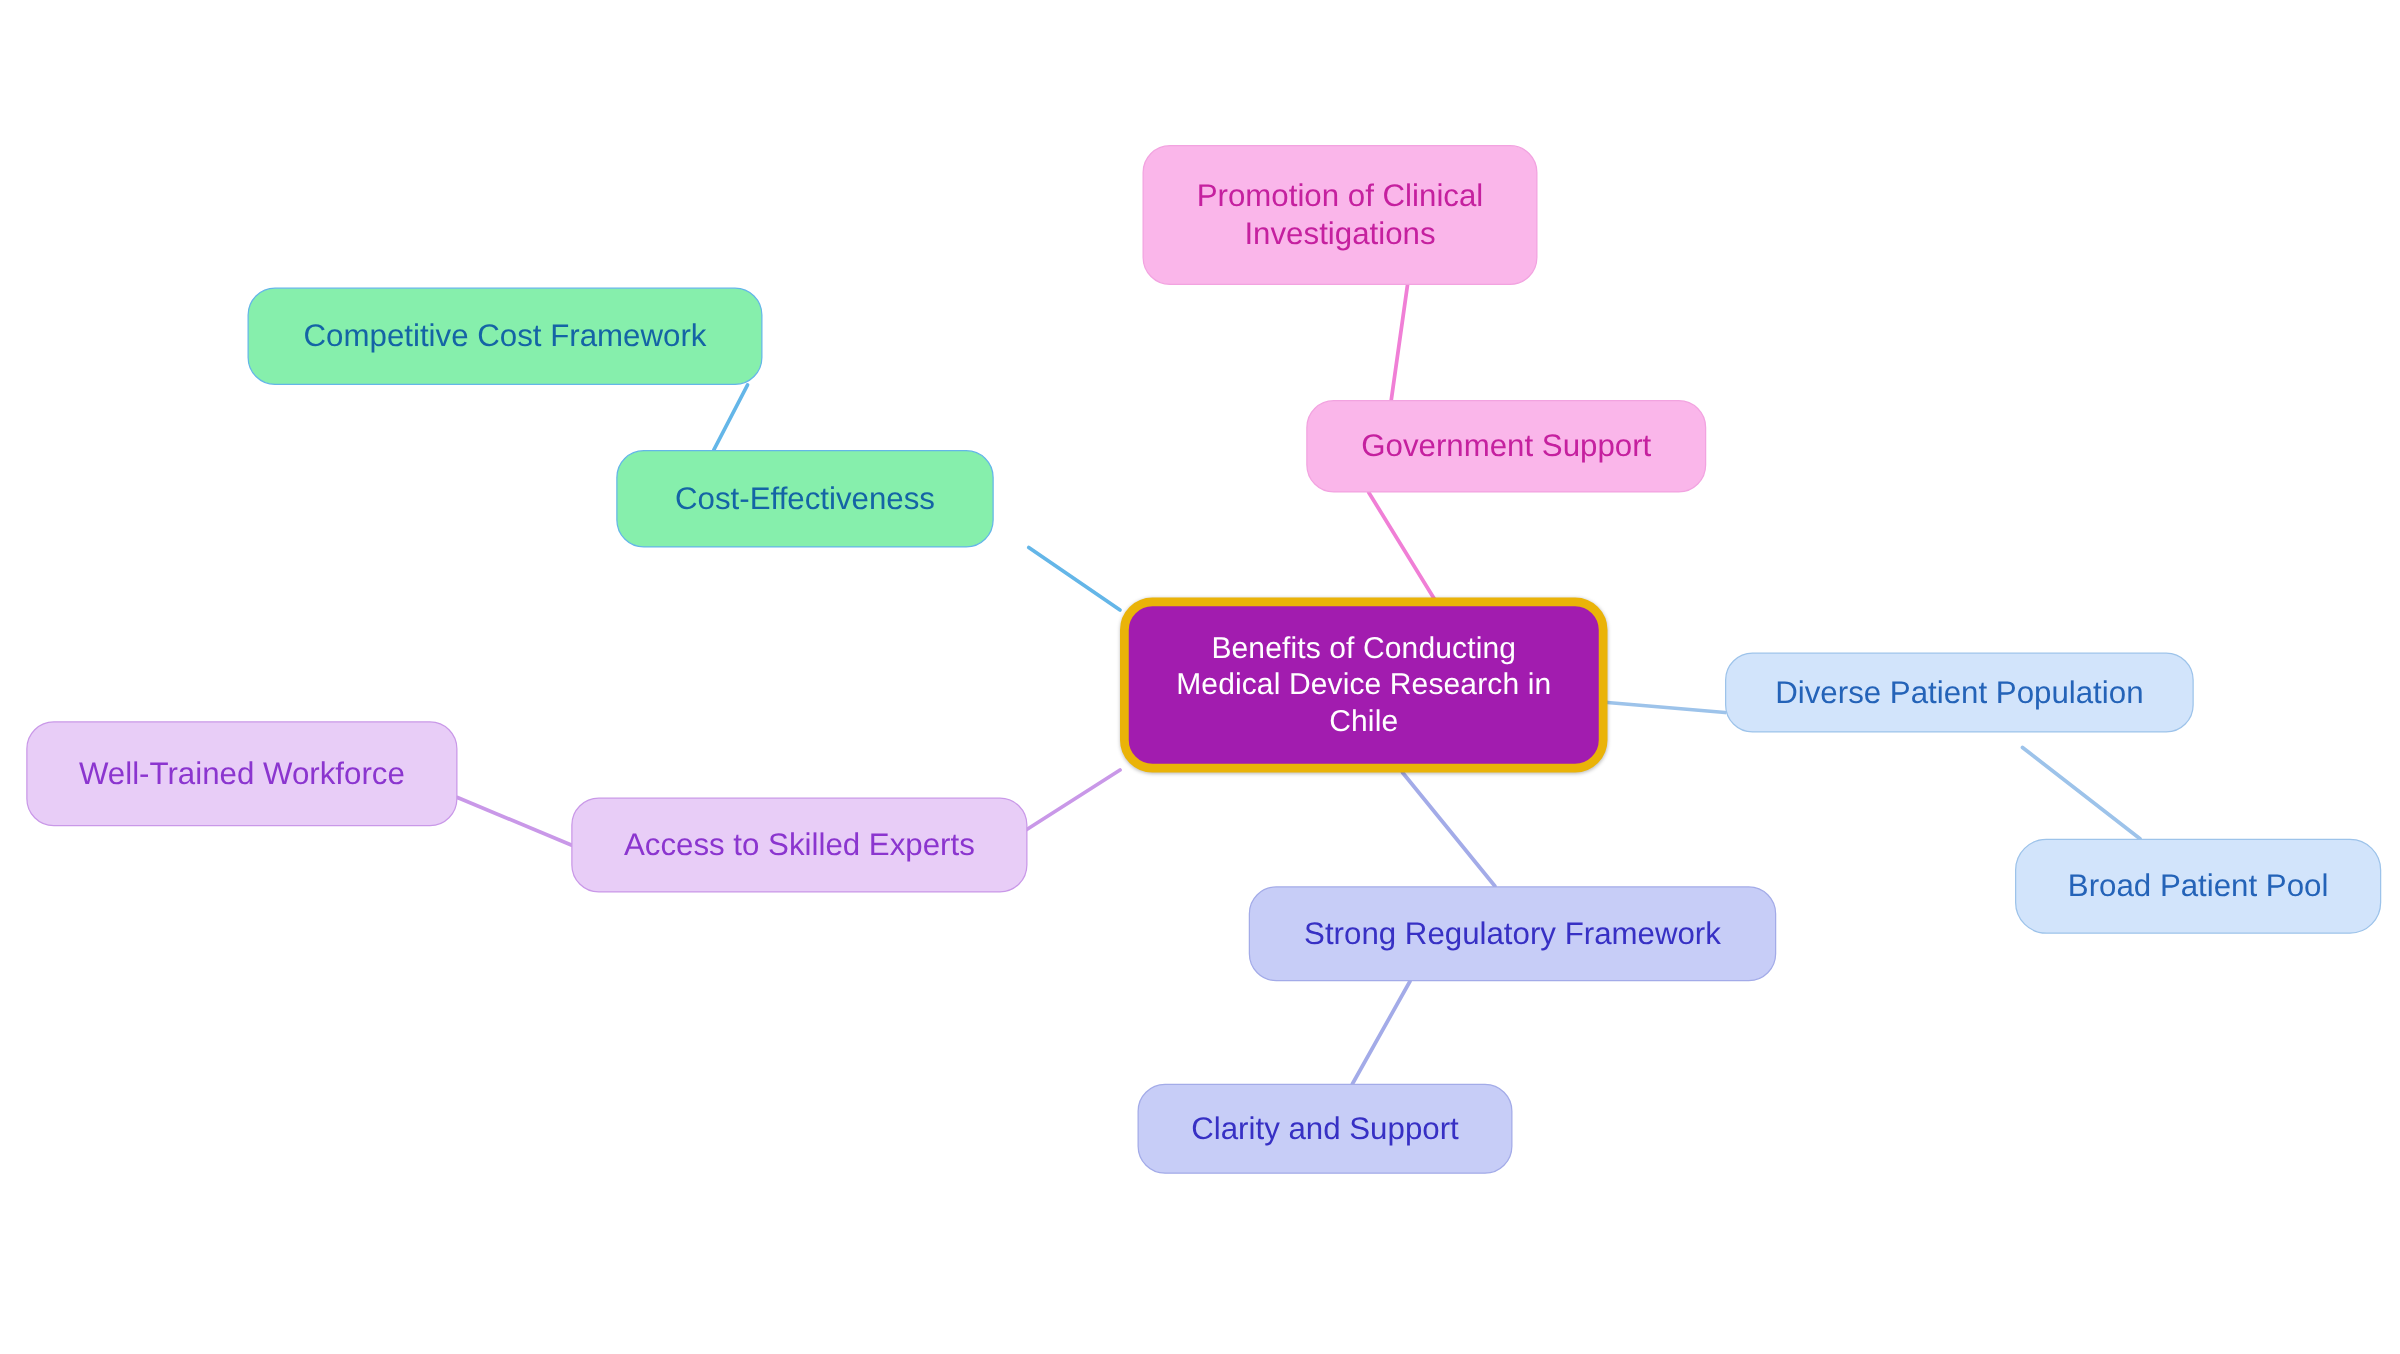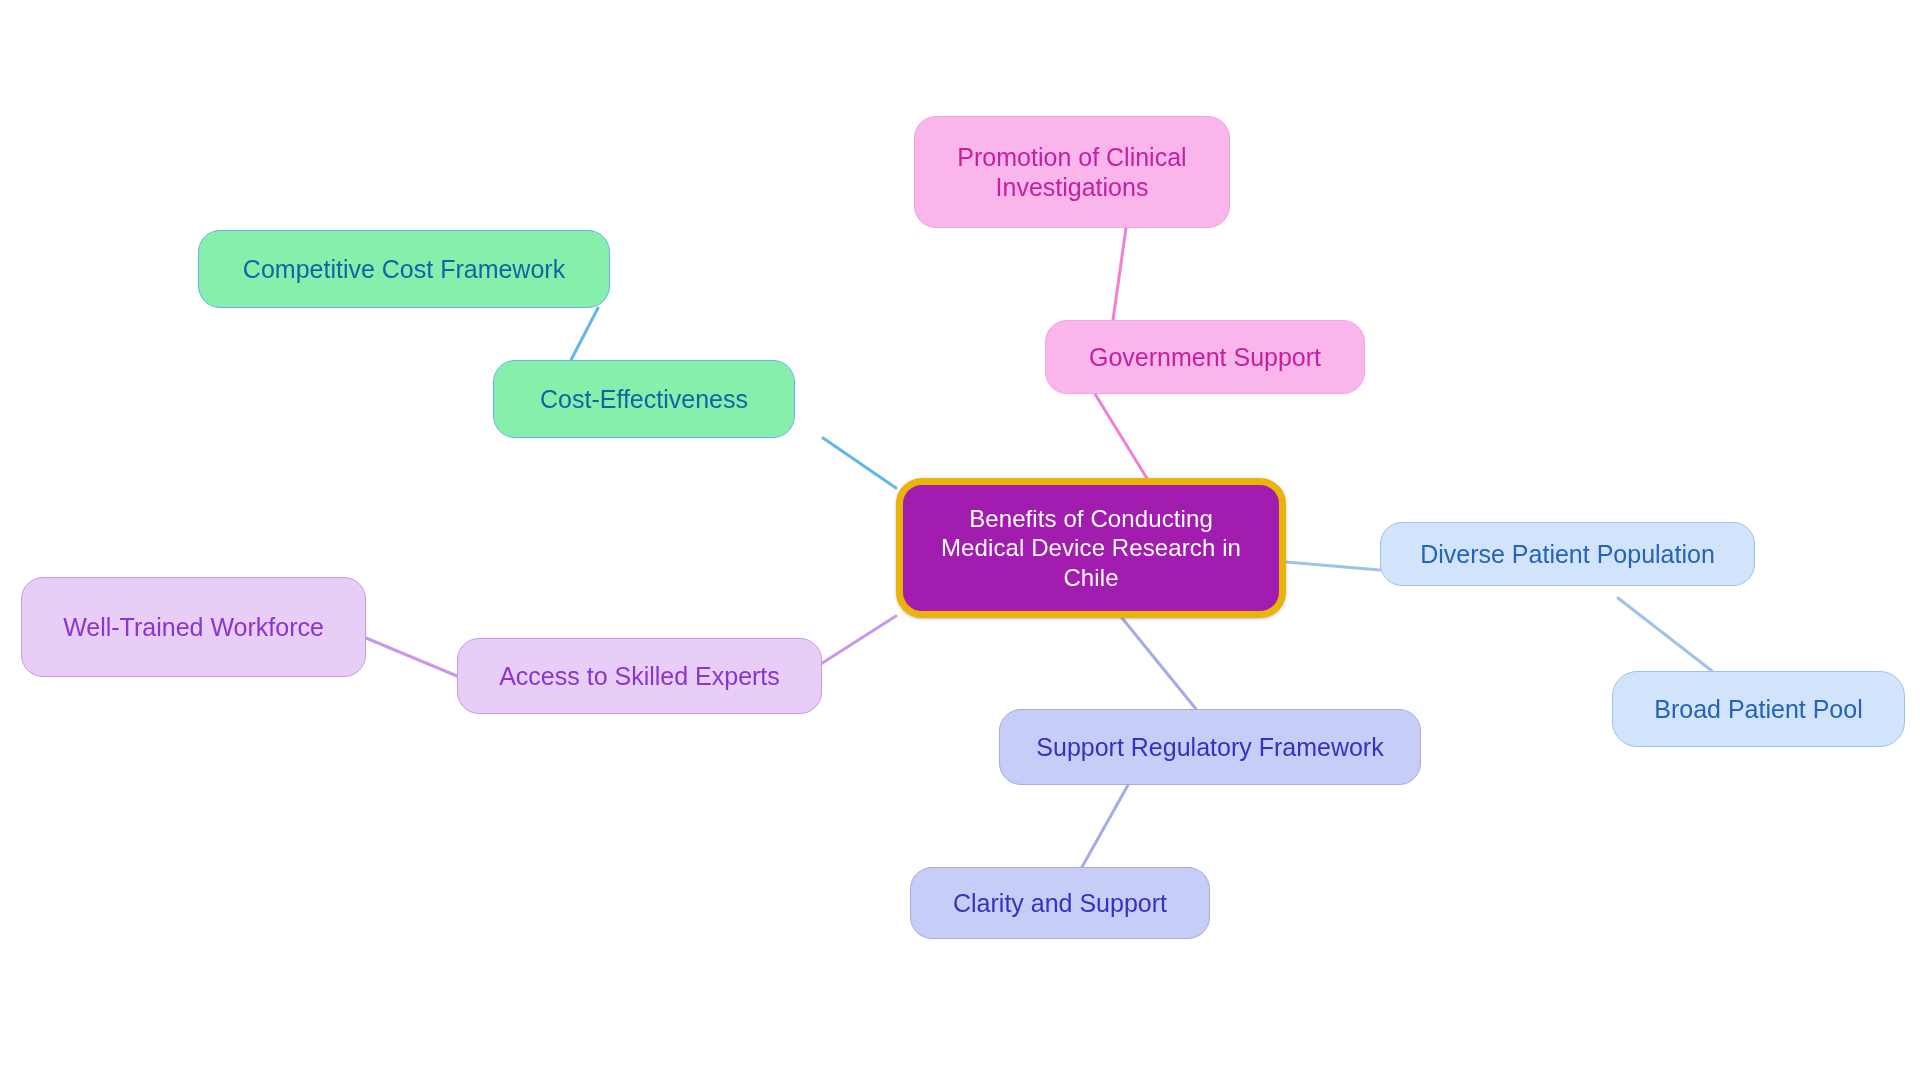--- a/index.html
+++ b/index.html
@@ -99,19 +99,19 @@
       <div class="node root" style="left: 896px; top: 478px; width: 390px; height: 140px;"><span>Benefits of Conducting
 Medical Device Research in
 Chile</span></div>
       <div class="node blue" style="left: 493px; top: 360px; width: 302px; height: 78px;"><span>Cost-Effectiveness</span></div>
       <div class="node blue" style="left: 198px; top: 230px; width: 412px; height: 78px;"><span>Competitive Cost Framework</span></div>
       <div class="node pink" style="left: 1045px; top: 320px; width: 320px; height: 74px;"><span>Government Support</span></div>
       <div class="node pink" style="left: 914px; top: 116px; width: 316px; height: 112px;"><span>Promotion of Clinical
 Investigations</span></div>
       <div class="node lightblue" style="left: 1380px; top: 522px; width: 375px; height: 64px;"><span>Diverse Patient Population</span></div>
       <div class="node lightblue" style="left: 1612px; top: 671px; width: 293px; height: 76px; border-radius: 25px;"><span>Broad Patient Pool</span></div>
-      <div class="node indigo" style="left: 999px; top: 709px; width: 422px; height: 76px;"><span>Support Regulatory Framework</span></div>
+      <div class="node indigo" style="left: 999px; top: 709px; width: 422px; height: 76px;"><span>Strong Regulatory Framework</span></div>
       <div class="node indigo" style="left: 910px; top: 867px; width: 300px; height: 72px;"><span>Clarity and Support</span></div>
       <div class="node purple" style="left: 457px; top: 638px; width: 365px; height: 76px;"><span>Access to Skilled Experts</span></div>
-      <div class="node purple" style="left: 21px; top: 577px; width: 345px; height: 100px;"><span>Well-Trained Workforce</span></div>
+      <div class="node purple" style="left: 21px; top: 577px; width: 345px; height: 84px;"><span>Well-Trained Workforce</span></div>
     </div>
 
 </div>
 
 </body></html>

